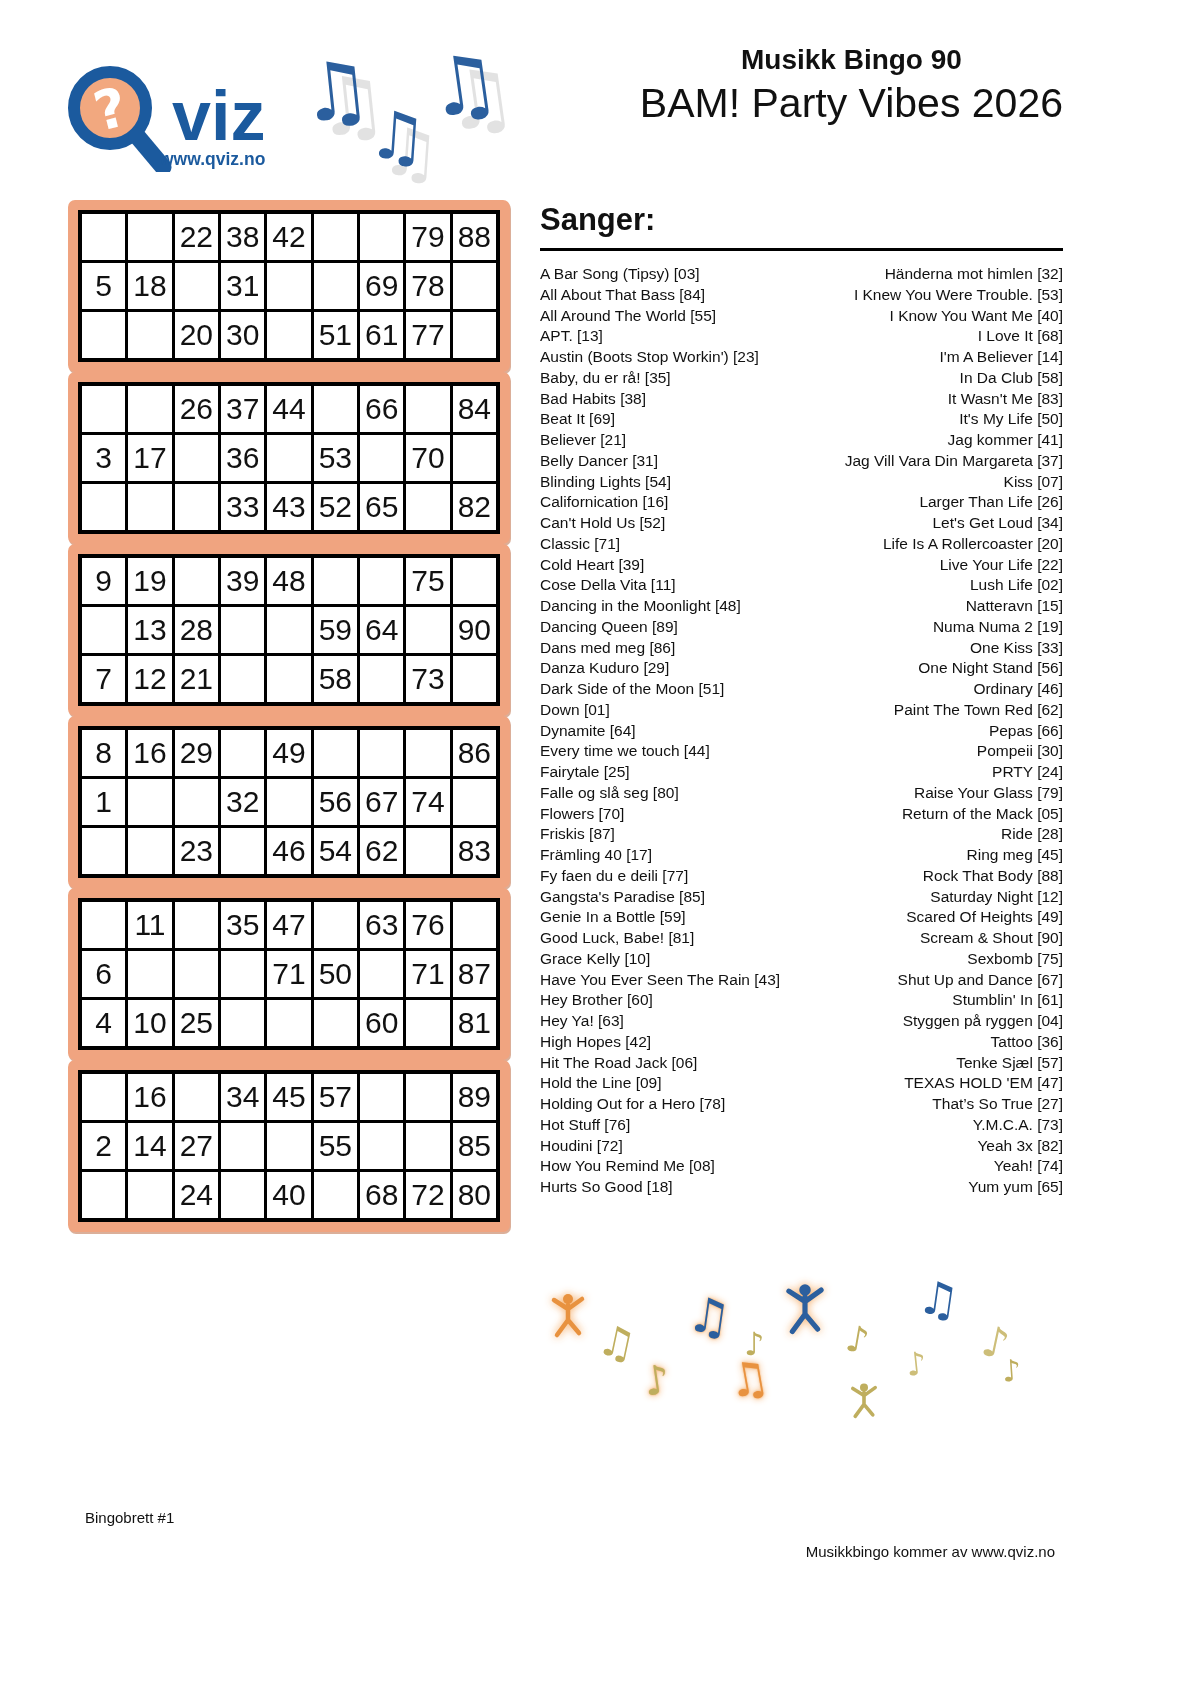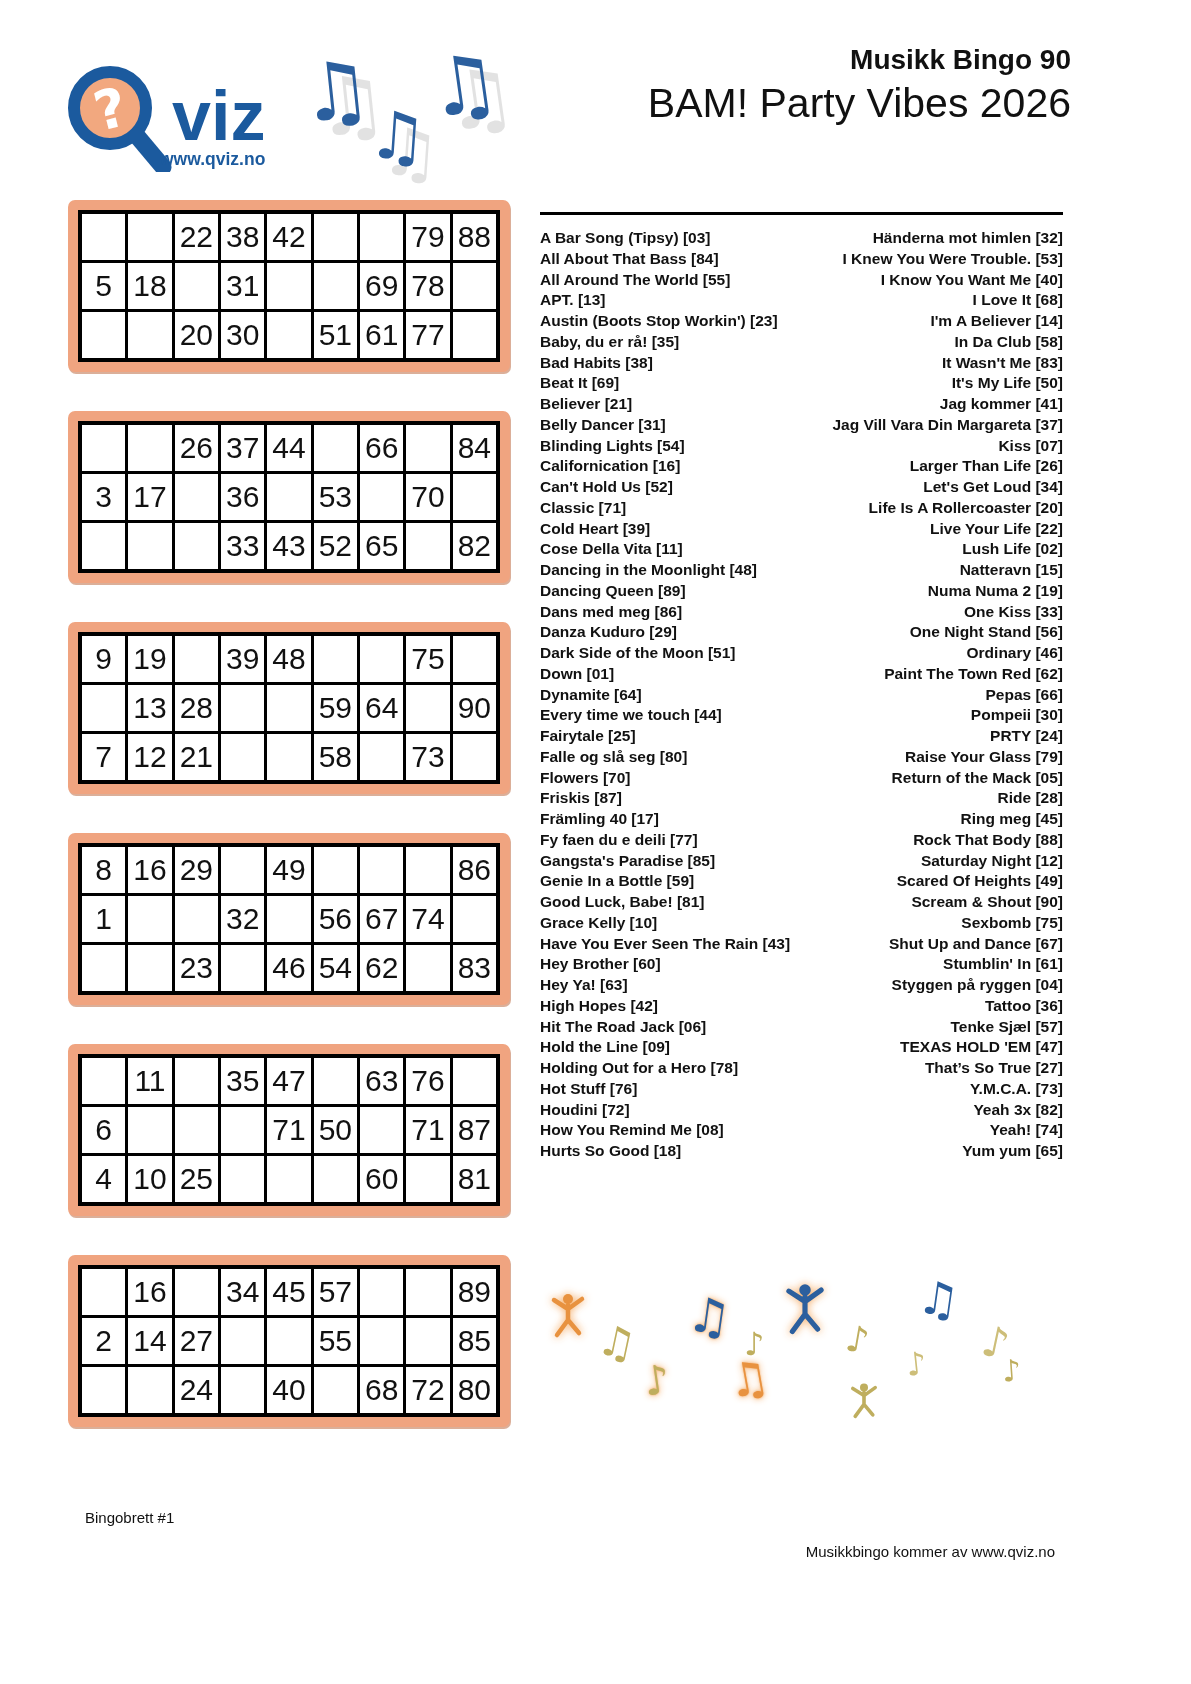--- a/index.html
+++ b/index.html
@@ -4,39 +4,39 @@
 <style>
   * { margin:0; padding:0; box-sizing:border-box; }
   body { background:#888; font-family:"Liberation Sans", sans-serif; }
   .page { position:relative; width:1191px; height:1684px; background:#ffffff; margin:0 auto; overflow:hidden; color:#111; }
 
   
   .logo-svg { position:absolute; left:62px; top:40px; width:218px; height:132px; }
   .top-notes { position:absolute; left:290px; top:40px; width:240px; height:170px; }
   .top-note { position:absolute; color:#1E5B9E; font-family:"DejaVu Sans", sans-serif; line-height:1;
               text-shadow:14px 16px 0 rgba(150,150,150,0.28); }
-  .titles { position:absolute; right:120px; top:44px; text-align:right; }
+  .titles { position:absolute; right:128px; top:44px; text-align:center; }
   .subtitle { font-size:28px; font-weight:bold; letter-spacing:0; }
   .maintitle { font-size:41px; font-weight:normal; margin-top:4px; }
 
   
-  .cards { position:absolute; left:68px; top:200px; display:flex; flex-direction:column; gap:39px; }
+  .cards { position:absolute; left:68px; top:200px; display:flex; flex-direction:column; }
   .card { width:442px; height:172px; background:var(--frame,#F0A480); border-radius:7px; padding:10px;
           box-shadow:1px 2px 0 rgba(190,110,70,0.55); }
   .card-table { width:422px; height:152px; border:4px solid #000; background:#000; display:grid;
                 grid-template-columns:repeat(9,1fr); grid-template-rows:repeat(3,1fr); gap:3px; }
   .cell { background:#fff; display:flex; align-items:center; justify-content:center;
           font-size:30px; color:#111; }
 
   
   .songs { position:absolute; left:540px; top:202px; width:523px; }
   .songs h2 { font-size:31px; font-weight:bold; }
   .rule { height:3px; background:#000; margin-top:10px; }
   .song-cols { display:flex; margin-top:13px; }
-  .song-col { width:262px;font-weight:bold; }
+  .song-col { width:262px; }
   .song-col + .song-col { width:261px;text-align:right; }
   .song-item { font-size:15.5px; line-height:20.75px; white-space:nowrap; }
 
   
   .bottom-decor { position:absolute; left:0; top:0; width:1191px; height:1684px; pointer-events:none; }
   .b-note { position:absolute; font-family:"DejaVu Sans", sans-serif; line-height:1; }
   .glow { text-shadow:0 0 7px rgba(243,160,80,0.95), 0 0 2px rgba(243,160,80,0.9); }
   .dancer { position:absolute; }
   .dancer.glow-f { filter:drop-shadow(0 0 4px rgba(243,160,80,0.95)); }
 
@@ -253,20 +253,21 @@
           <div class="cell">40</div>
           <div class="cell"></div>
           <div class="cell">68</div>
           <div class="cell">72</div>
           <div class="cell">80</div>
         </div>
       </div>
     </div>
 
   <section class="songs">
+    <h2>Sanger:</h2>
     <div class="rule"></div>
     <div class="song-cols">
       <div class="song-col" id="songColL">
           <div class="song-item">A Bar Song (Tipsy) [03]</div>
           <div class="song-item">All About That Bass [84]</div>
           <div class="song-item">All Around The World [55]</div>
           <div class="song-item">APT. [13]</div>
           <div class="song-item">Austin (Boots Stop Workin') [23]</div>
           <div class="song-item">Baby, du er rå! [35]</div>
           <div class="song-item">Bad Habits [38]</div>

